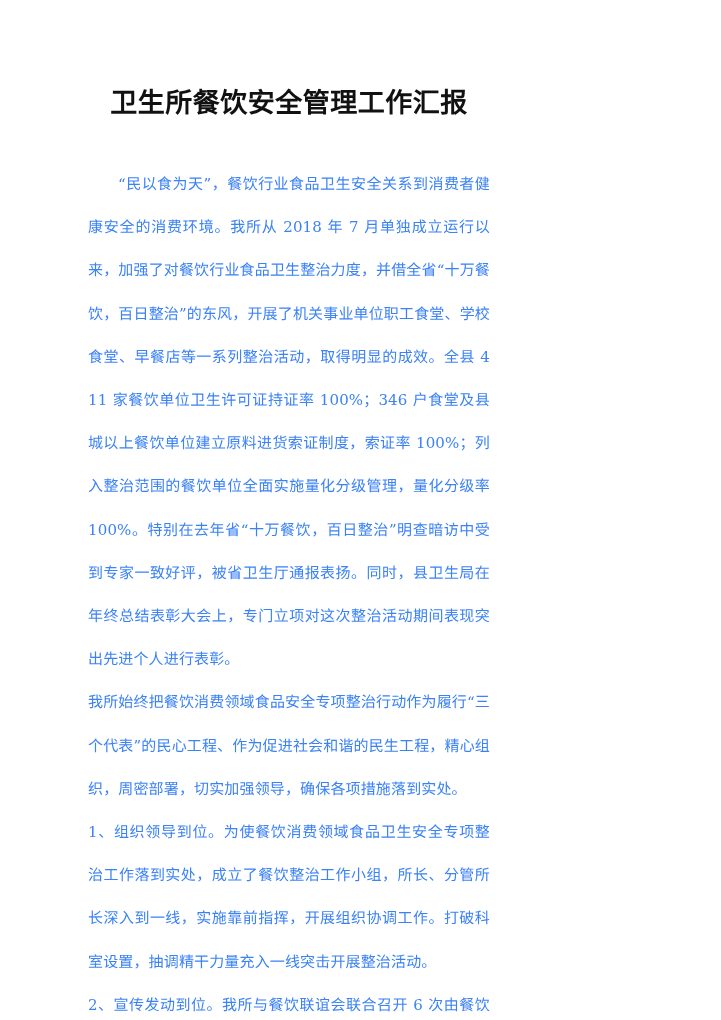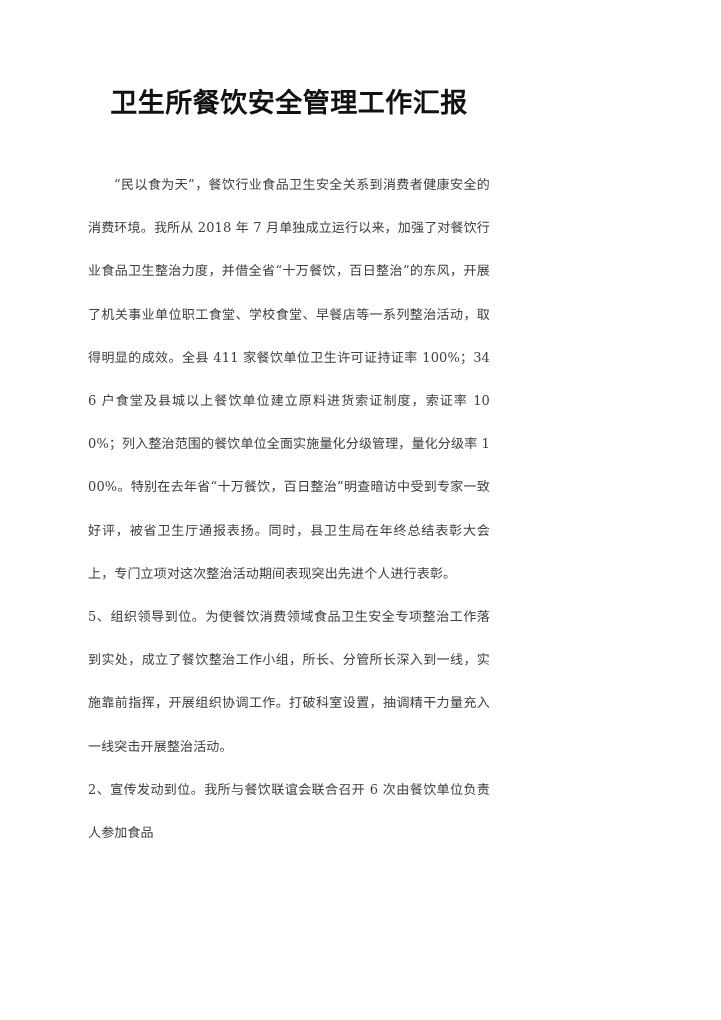--- a/index.html
+++ b/index.html
@@ -45,26 +45,26 @@
   .body-block {
     position: absolute;
     left: 88px;
     right: 88px;
     top: 163px;
   }
 
   p.para {
     margin: 0 0 0 0;
     padding: 0;
-    font-size: 13px;
+    font-size: 15px;
     line-height: 43.2px;
     text-align: justify;
     text-justify: inter-ideograph;
     text-align-last: left;
-    color: #404040;
+    color: #3b82f6;
     word-break: break-all;
     letter-spacing: 0.15px;
   }
 
   p.indent-2 {
     text-indent: 2em;
   }
 
   p.para + p.para {
     margin-top: 0;
@@ -76,20 +76,21 @@
 <div class="page">
 
   <h1 class="doc-title">卫生所餐饮安全管理工作汇报</h1>
 
   <div class="body-block">
 
     <p class="para indent-2">“民以食为天”，餐饮行业食品卫生安全关系到消费者健康安全的消费环境。我所从 2018 年 7 月单独成立运行以来，加强了对餐饮行业食品卫生整治力度，并借全省“十万餐饮，百日整治”的东风，开展了机关事业单位职工食堂、学校食堂、早餐店等一系列整治活动，取得明显的成效。全县 411 家餐饮单位卫生许可证持证率 100%；346 户食堂及县城以上餐饮单位建立原料进货索证制度，索证率 100%；列入整治范围的餐饮单位全面实施量化分级管理，量化分级率 100%。特别在去年省“十万餐饮，百日整治”明查暗访中受到专家一致好评，被省卫生厅通报表扬。同时，县卫生局在年终总结表彰大会上，专门立项对这次整治活动期间表现突出先进个人进行表彰。</p>
 
 
 
+    <p class="para">我所始终把餐饮消费领域食品安全专项整治行动作为履行“三个代表”的民心工程、作为促进社会和谐的民生工程，精心组织，周密部署，切实加强领导，确保各项措施落到实处。</p>
 
-    <p class="para">5、组织领导到位。为使餐饮消费领域食品卫生安全专项整治工作落到实处，成立了餐饮整治工作小组，所长、分管所长深入到一线，实施靠前指挥，开展组织协调工作。打破科室设置，抽调精干力量充入一线突击开展整治活动。</p>
+    <p class="para">1、组织领导到位。为使餐饮消费领域食品卫生安全专项整治工作落到实处，成立了餐饮整治工作小组，所长、分管所长深入到一线，实施靠前指挥，开展组织协调工作。打破科室设置，抽调精干力量充入一线突击开展整治活动。</p>
 
     <p class="para">2、宣传发动到位。我所与餐饮联谊会联合召开 6 次由餐饮单位负责人参加食品</p>
 
   </div>
 
 </div>
 
 </body></html>

